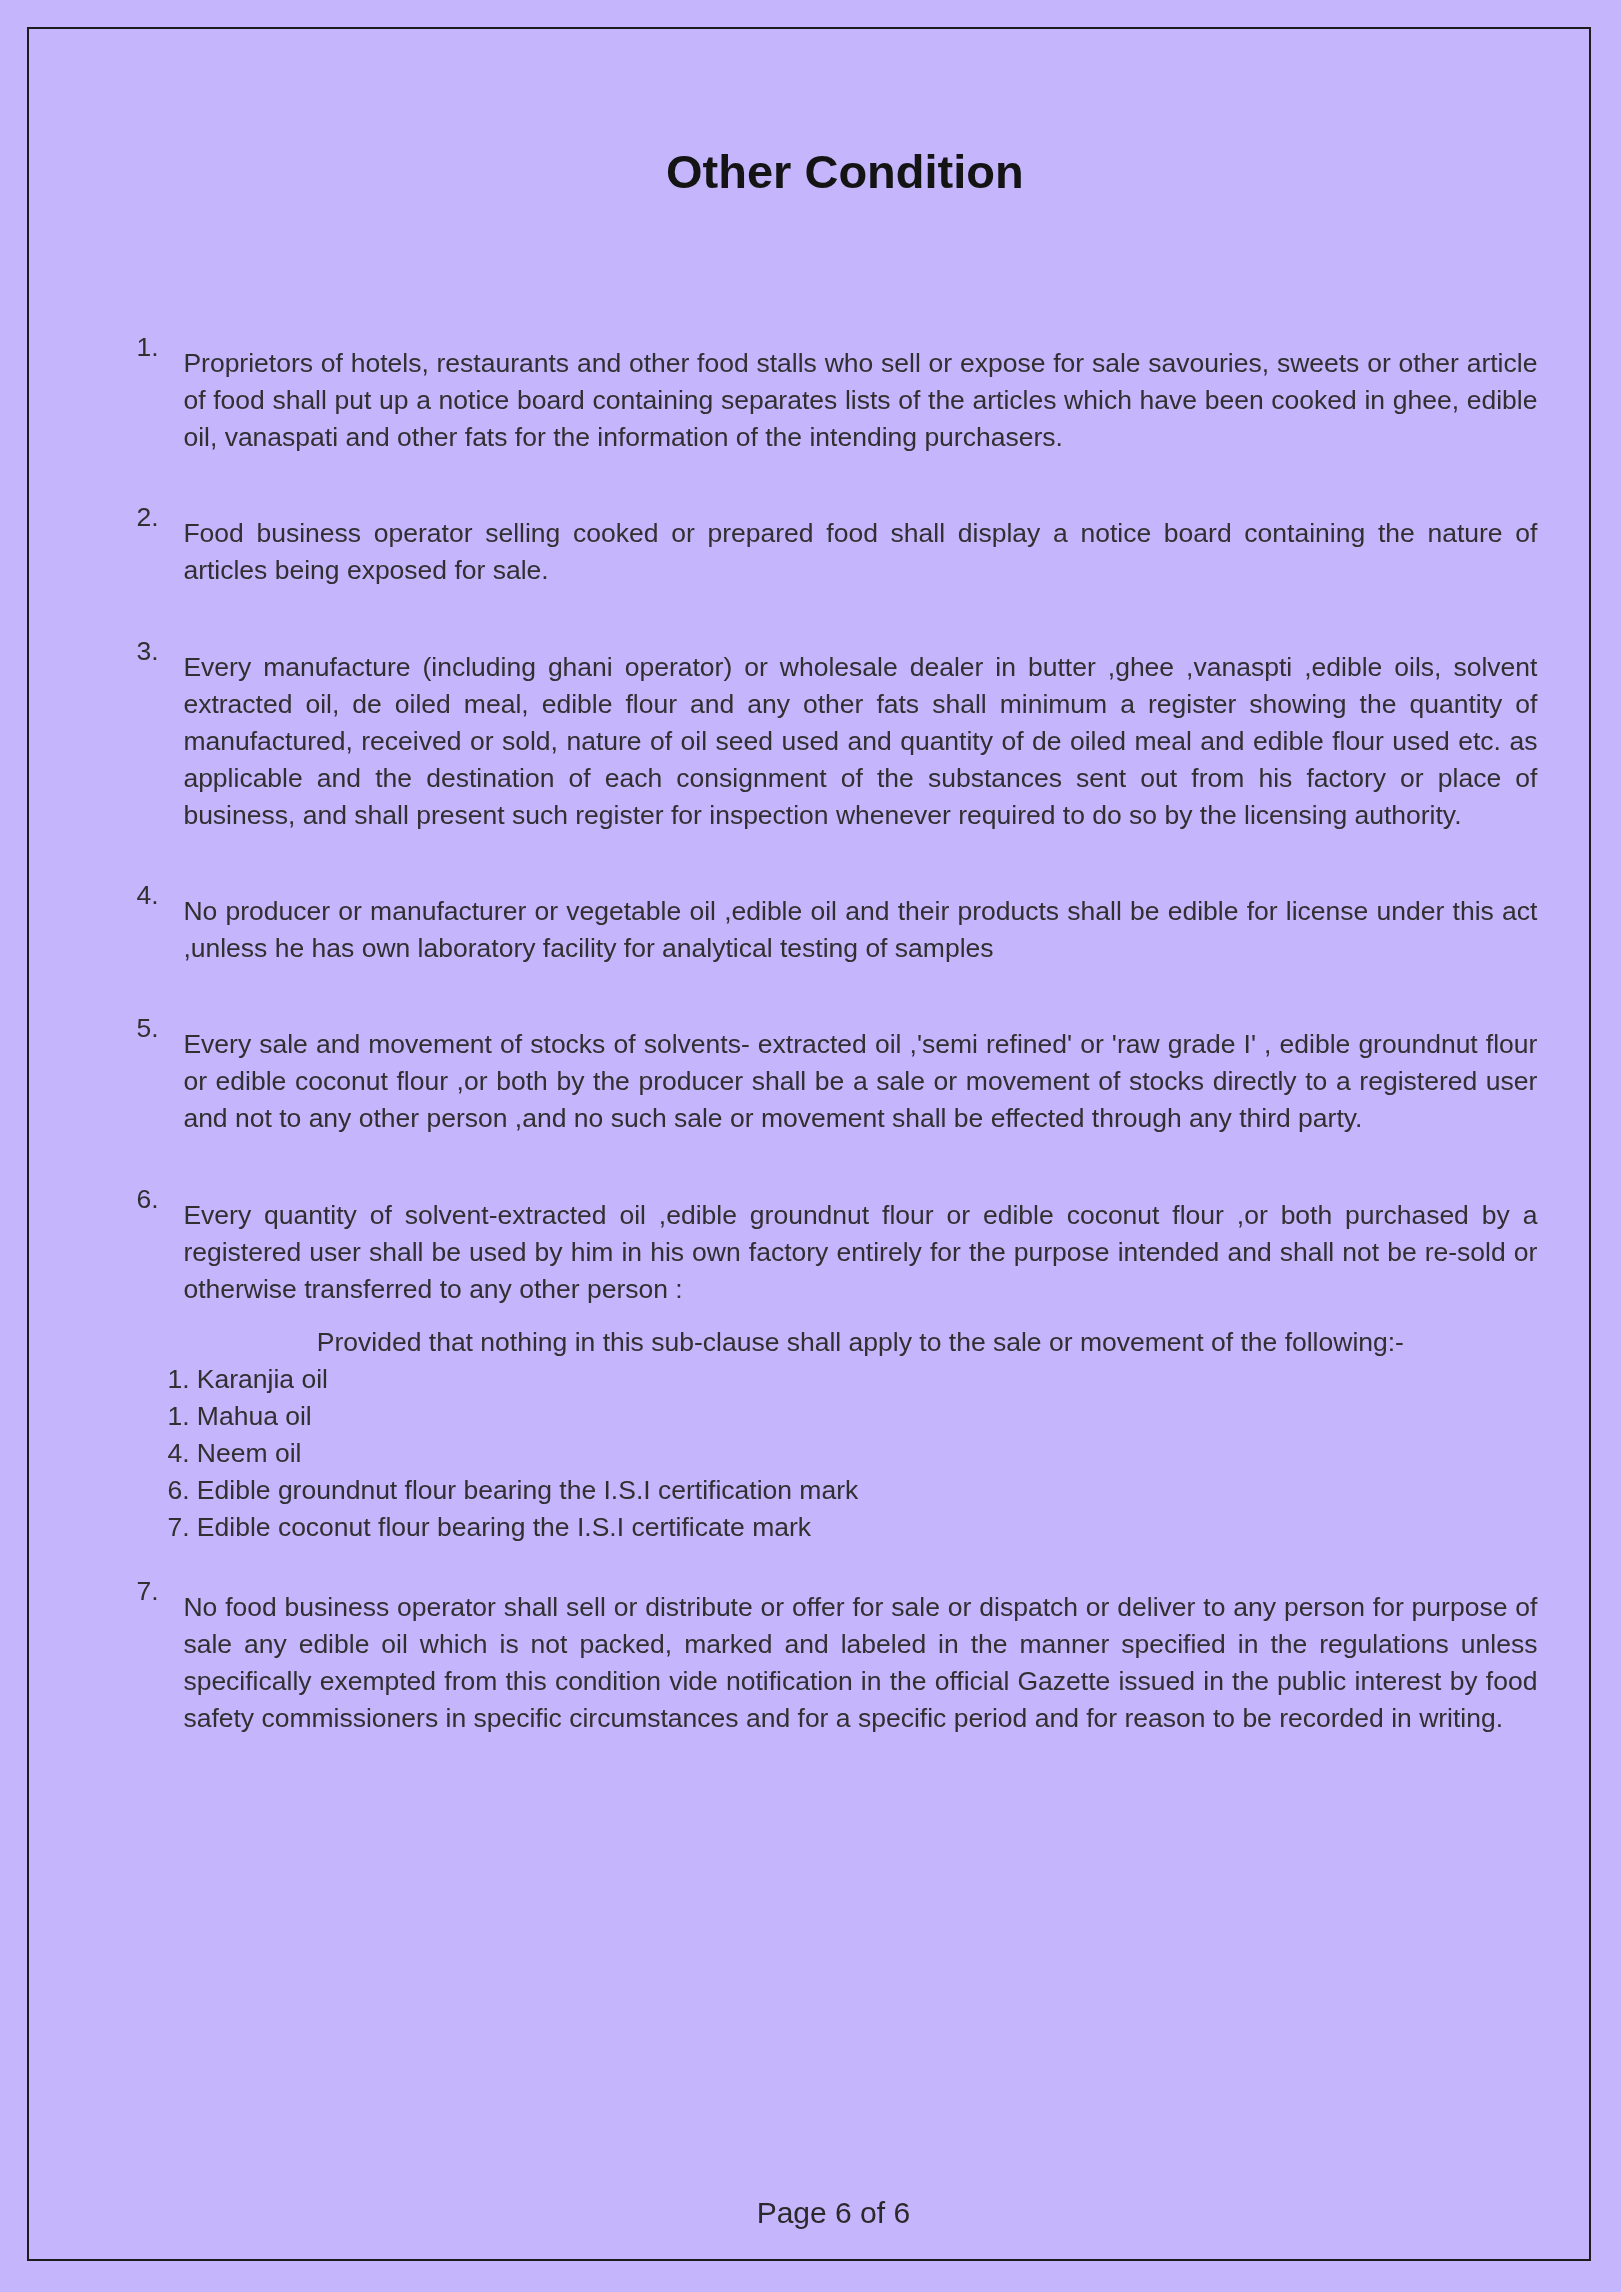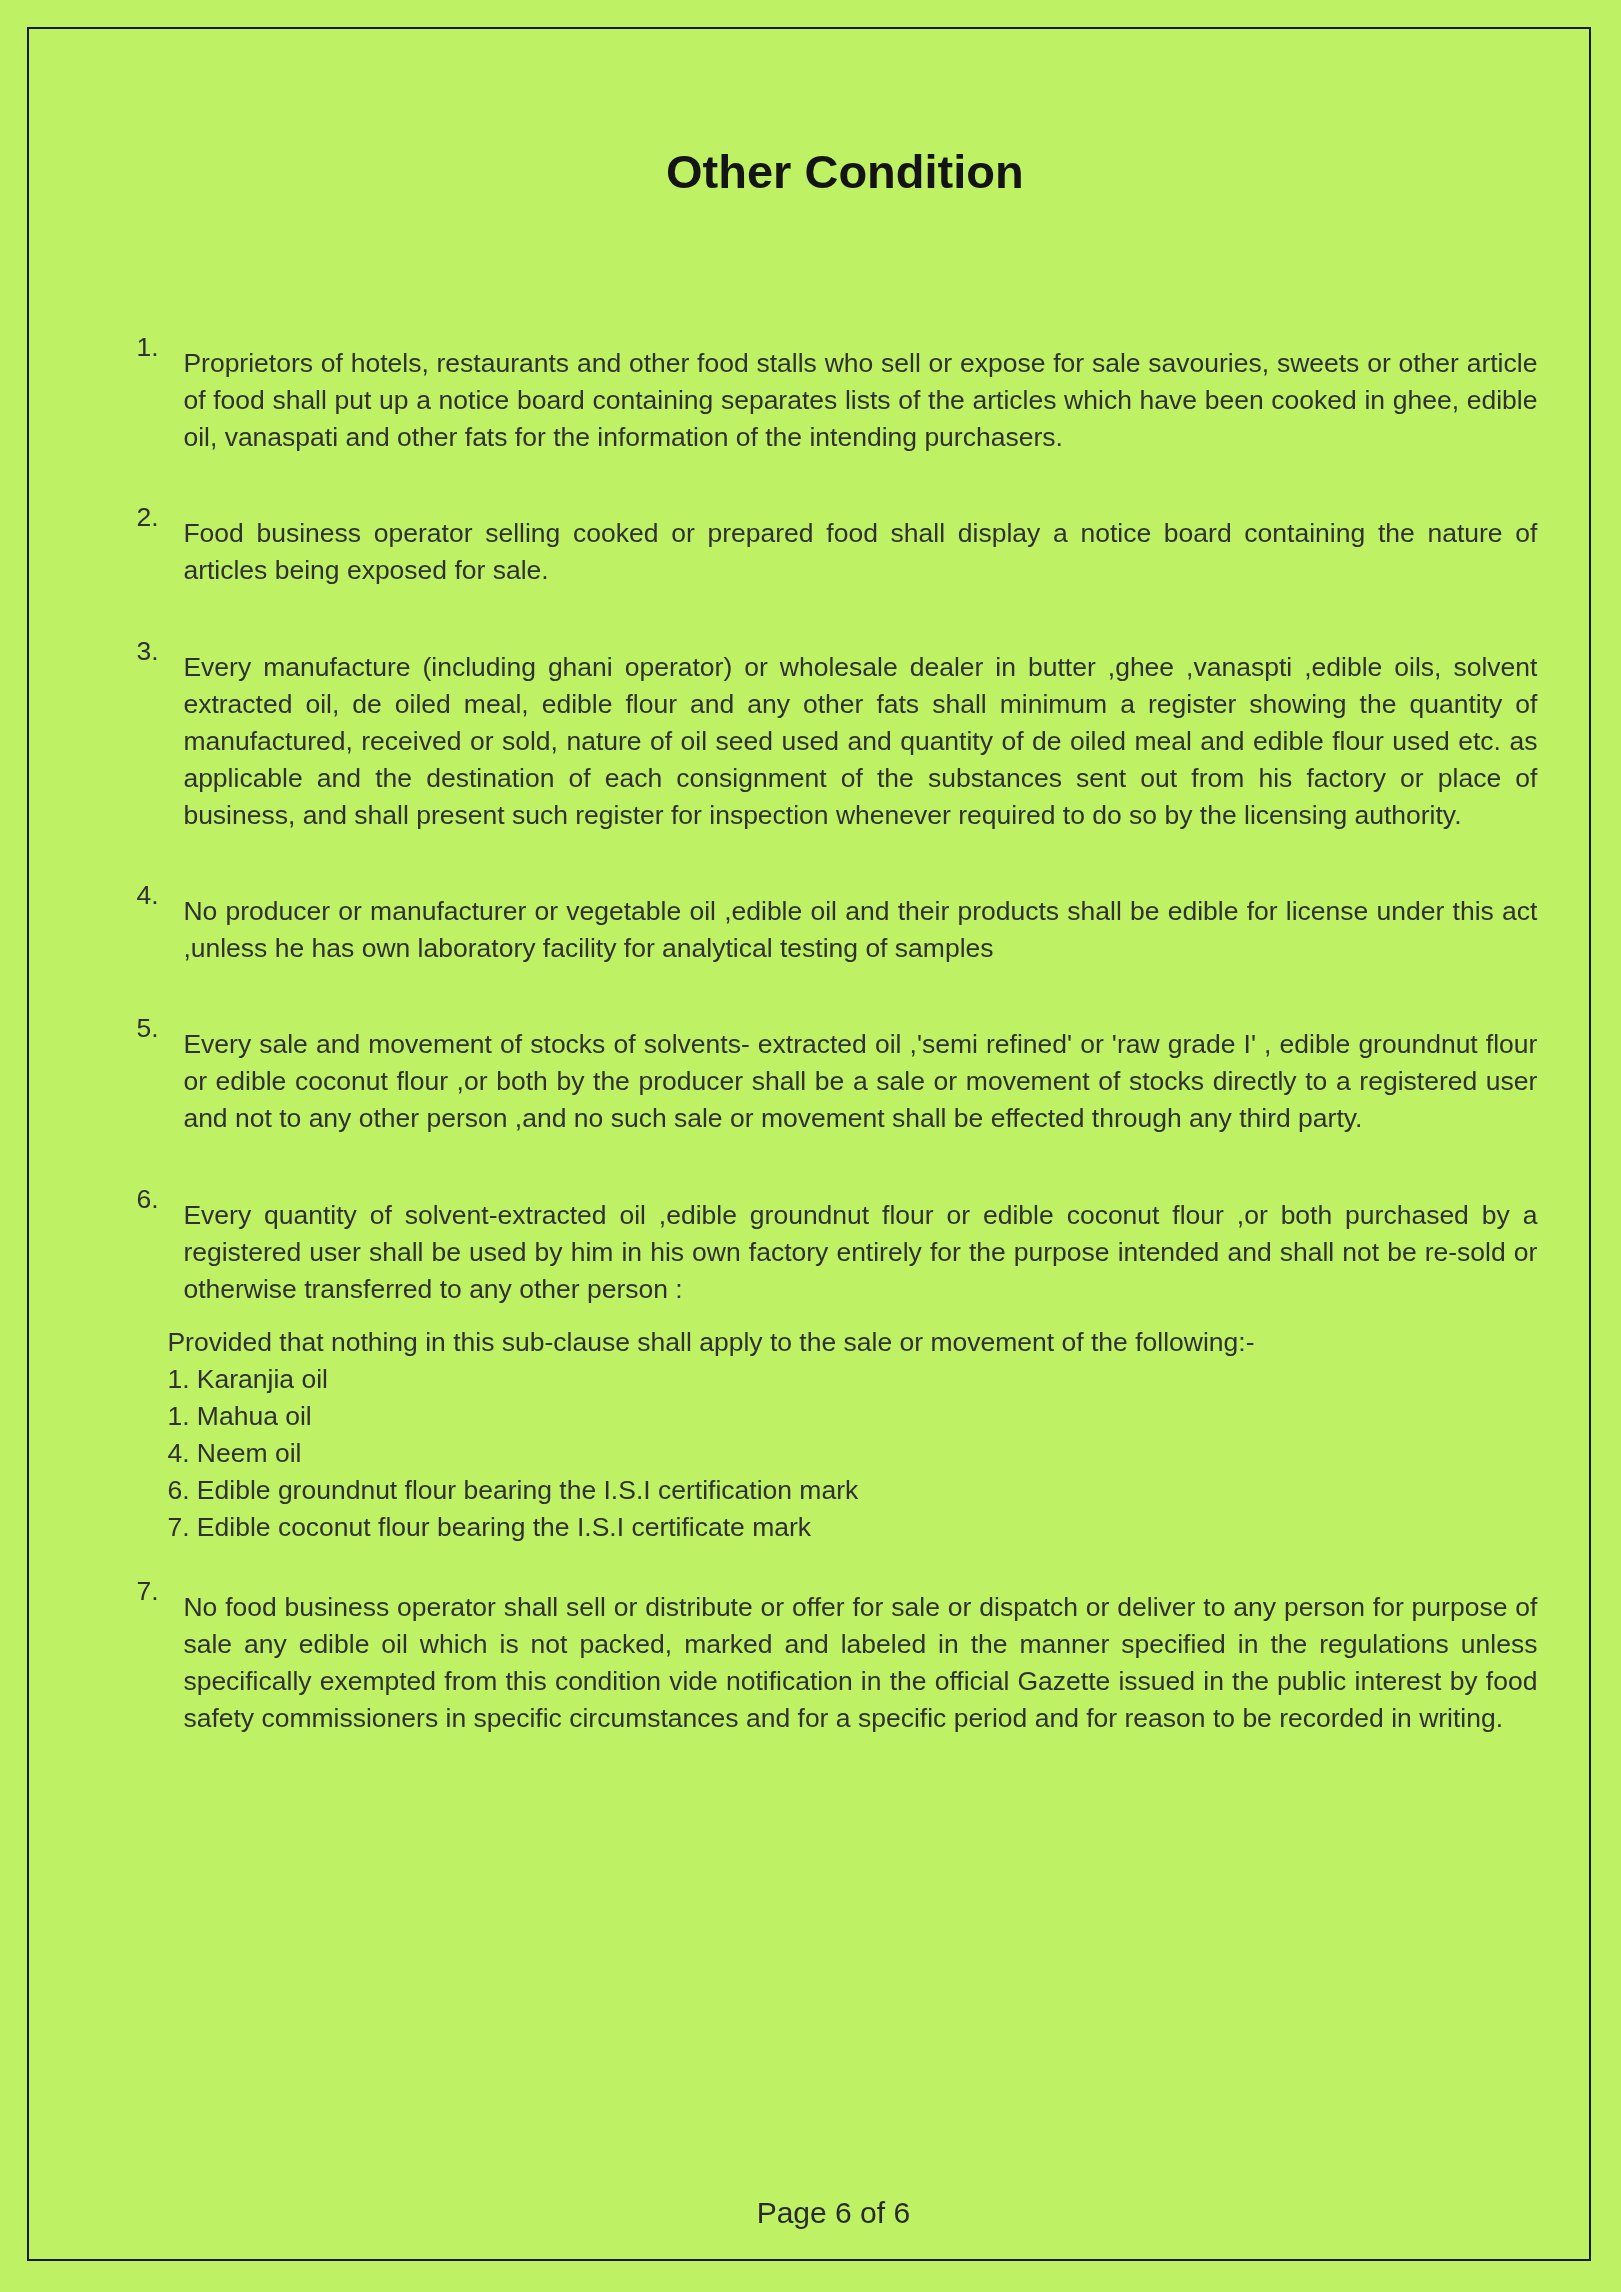--- a/index.html
+++ b/index.html
@@ -4,21 +4,21 @@
 <style>
   html, body {
     margin: 0;
     padding: 0;
     background: #ffffff;
   }
   .page {
     position: relative;
     width: 1621px;
     height: 2293px;
-    background: #bef264;
+    background: #c4b5fd;
     font-family: "Liberation Sans", "DejaVu Sans", sans-serif;
     color: #303030;
     overflow: hidden;
   }
   .frame {
     position: absolute;
     left: 27.4px;
     top: 26.5px;
     width: 1564px;
     height: 2234px;
@@ -56,21 +56,21 @@
   }
   .item .body {
     flex: 1 1 auto;
     min-width: 0;
   }
   .item .body p {
     margin: 16px;
     text-align: justify;
   }
   .item .body .plainline {
-    text-align: left;
+    text-align: center;
   }
   .sub-item {
     text-align: left;
   }
   .page-number {
     position: absolute;
     left: 0;
     right: 0;
     bottom: 27.4px;
     text-align: center;

